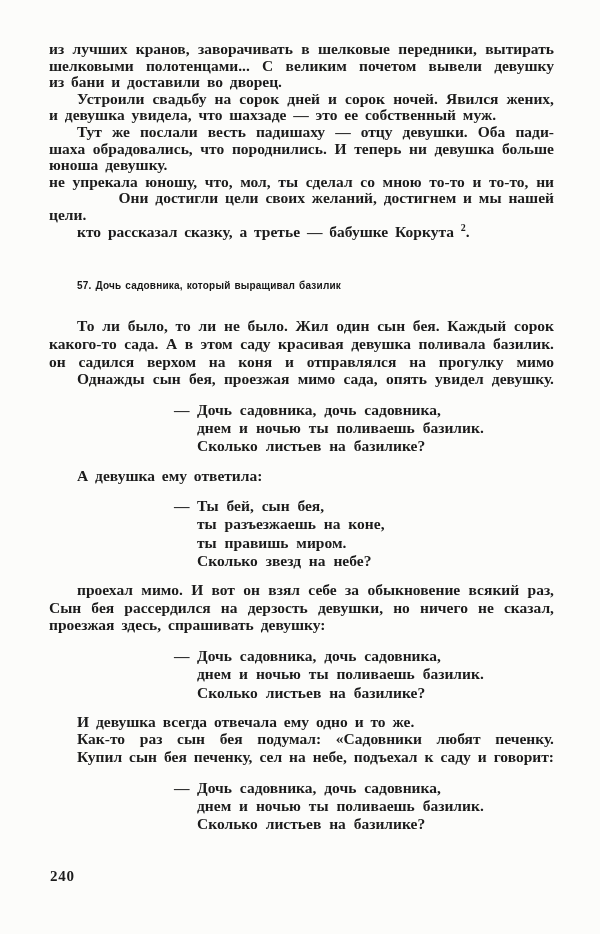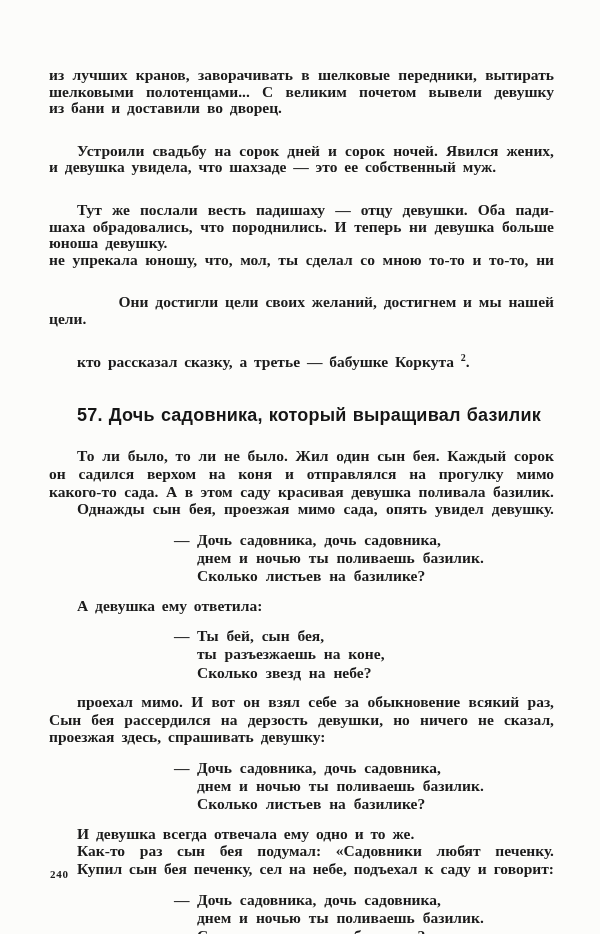--- a/index.html
+++ b/index.html
@@ -17,21 +17,21 @@
   .textblock {
     position: absolute;
     left: 49px;
     top: 41px;
     width: 505px;
   }
   .para {
     font-size: 15.5px;
     margin: 0;
   }
-  .para.tight { line-height: 16.6px; margin-top: 26px; }
+  .para.tight { line-height: 16.6px; }
   .para.loose { line-height: 17.7px; }
   .line {
     text-align: justify;
     text-align-last: justify;
   }
   .line.end {
     text-align: right;
     text-align-last: left;
     word-spacing: 3px;
   }
@@ -39,21 +39,21 @@
   .fnsup {
     font-size: 10px;
     vertical-align: super;
     line-height: 0;
   }
   .heading {
     margin: 36px 0 22px 0;
     padding-left: 28px;
     font-family: "Liberation Sans", sans-serif;
     font-weight: 700;
-    font-size: 18px;
+    font-size: 10px;
     line-height: 19px;
     letter-spacing: 0.2px;
     word-spacing: 1px;
     color: #161616;
   }
   .verse {
     position: relative;
     margin: 13px 0 11px 0;
     padding-left: 148px;
     font-size: 15.5px;
@@ -62,21 +62,21 @@
   }
   .verse .dash {
     position: absolute;
     left: 125px;
     top: 0;
   }
   .pagenum {
     position: absolute;
     left: 50px;
     top: 868px;
-    font-size: 11px;
+    font-size: 15px;
     letter-spacing: 0.8px;
   }
 </style>
 </head>
 <body>
 
 <div class="page">
   <div class="textblock">
 
     <p class="para tight">
@@ -102,22 +102,22 @@
     </p>
 
     <p class="para tight ind">
       <span class="line end" style="display:block"><span>кто рассказал сказку, а третье — бабушке Коркута </span><sup class="fnsup">2</sup><span>.</span></span>
     </p>
 
     <h2 class="heading">57. Дочь садовника, который выращивал базилик</h2>
 
     <p class="para loose ind">
       <span class="line" style="display:block">То ли было, то ли не было. Жил один сын бея. Каждый сорок</span>
+      <span class="line" style="display:block">какого-то сада. А в этом саду красивая девушка поливала базилик.</span>
       <span class="line" style="display:block">он садился верхом на коня и отправлялся на прогулку мимо</span>
-      <span class="line" style="display:block">какого-то сада. А в этом саду красивая девушка поливала базилик.</span>
     </p>
 
     <p class="para loose ind">
       <span class="line" style="display:block">Однажды сын бея, проезжая мимо сада, опять увидел девушку.</span>
     </p>
 
     <div class="verse">
       <span class="dash">—</span>
       <div>Дочь садовника, дочь садовника,</div>
       <div>днем и ночью ты поливаешь базилик.</div>
@@ -125,20 +125,21 @@
     </div>
 
     <p class="para loose ind">
       <span class="line end" style="display:block">А девушка ему ответила:</span>
     </p>
 
     <div class="verse">
       <span class="dash">—</span>
       <div>Ты бей, сын бея,</div>
       <div>ты разъезжаешь на коне,</div>
+      <div>ты правишь миром.</div>
       <div>Сколько звезд на небе?</div>
     </div>
 
     <p class="para loose ind">
       <span class="line" style="display:block">проехал мимо. И вот он взял себе за обыкновение всякий раз,</span>
       <span class="line" style="display:block">Сын бея рассердился на дерзость девушки, но ничего не сказал,</span>
       <span class="line end" style="display:block">проезжая здесь, спрашивать девушку:</span>
     </p>
 
     <div class="verse">

